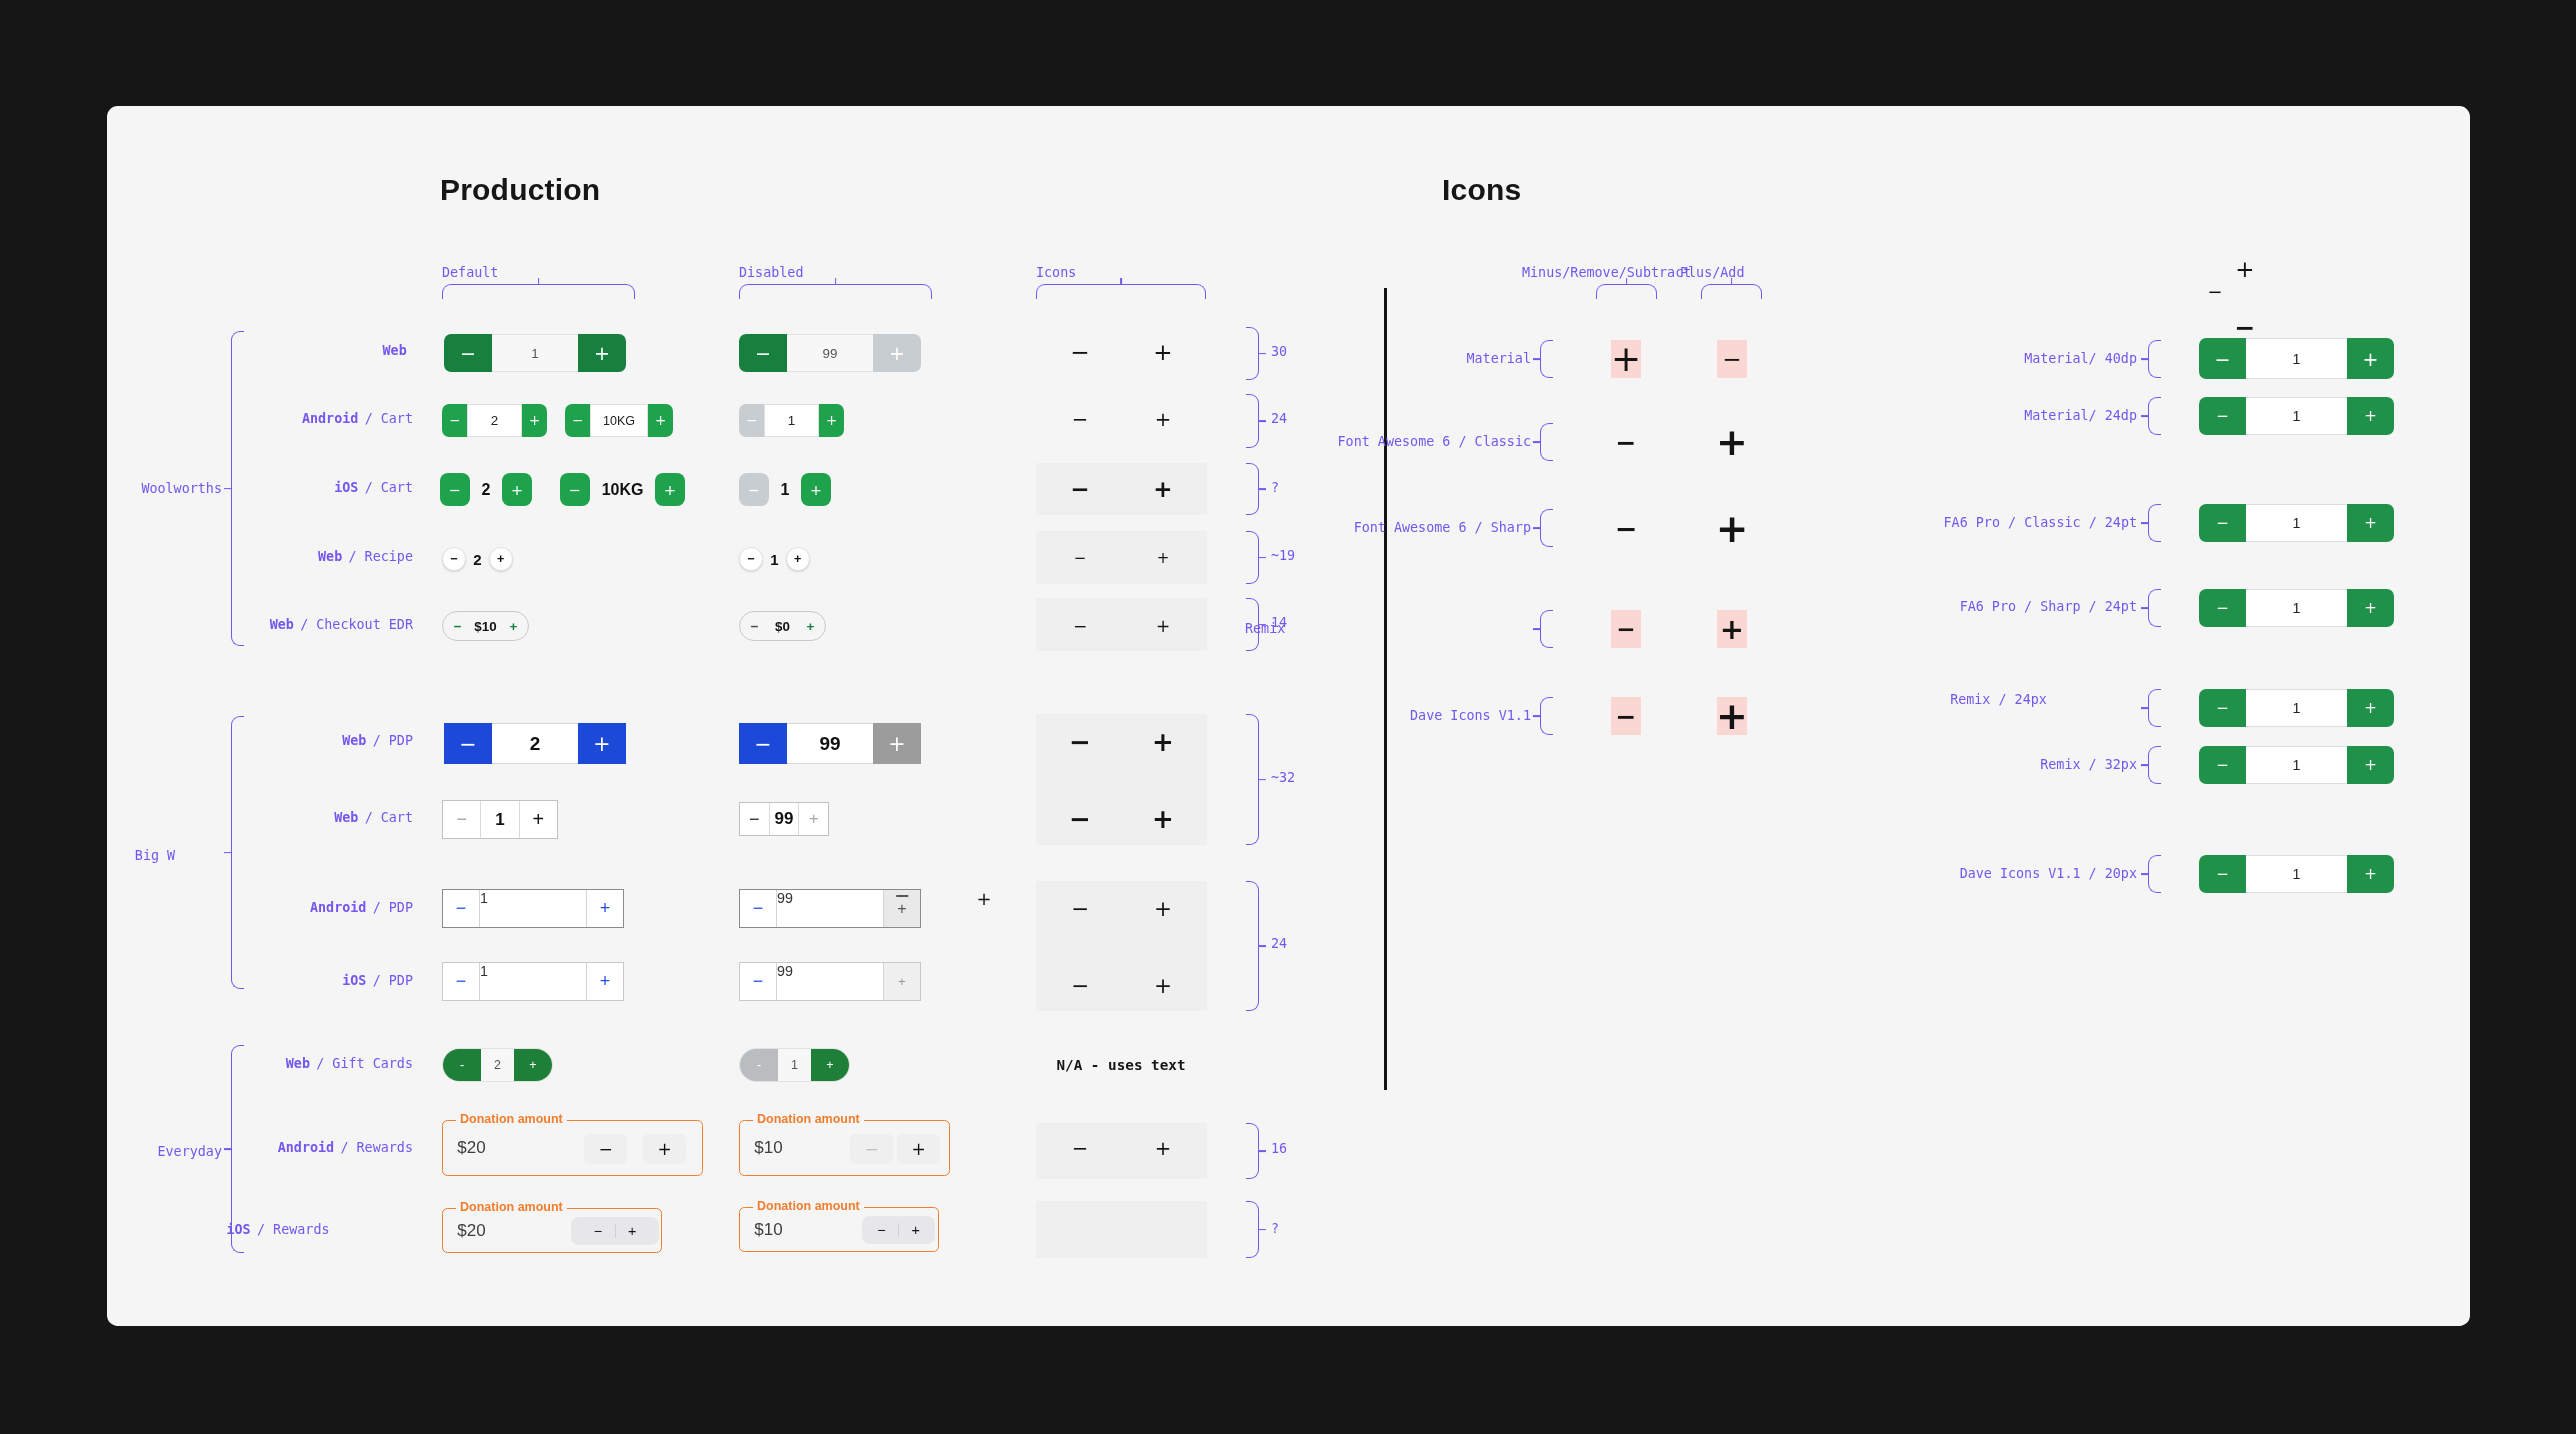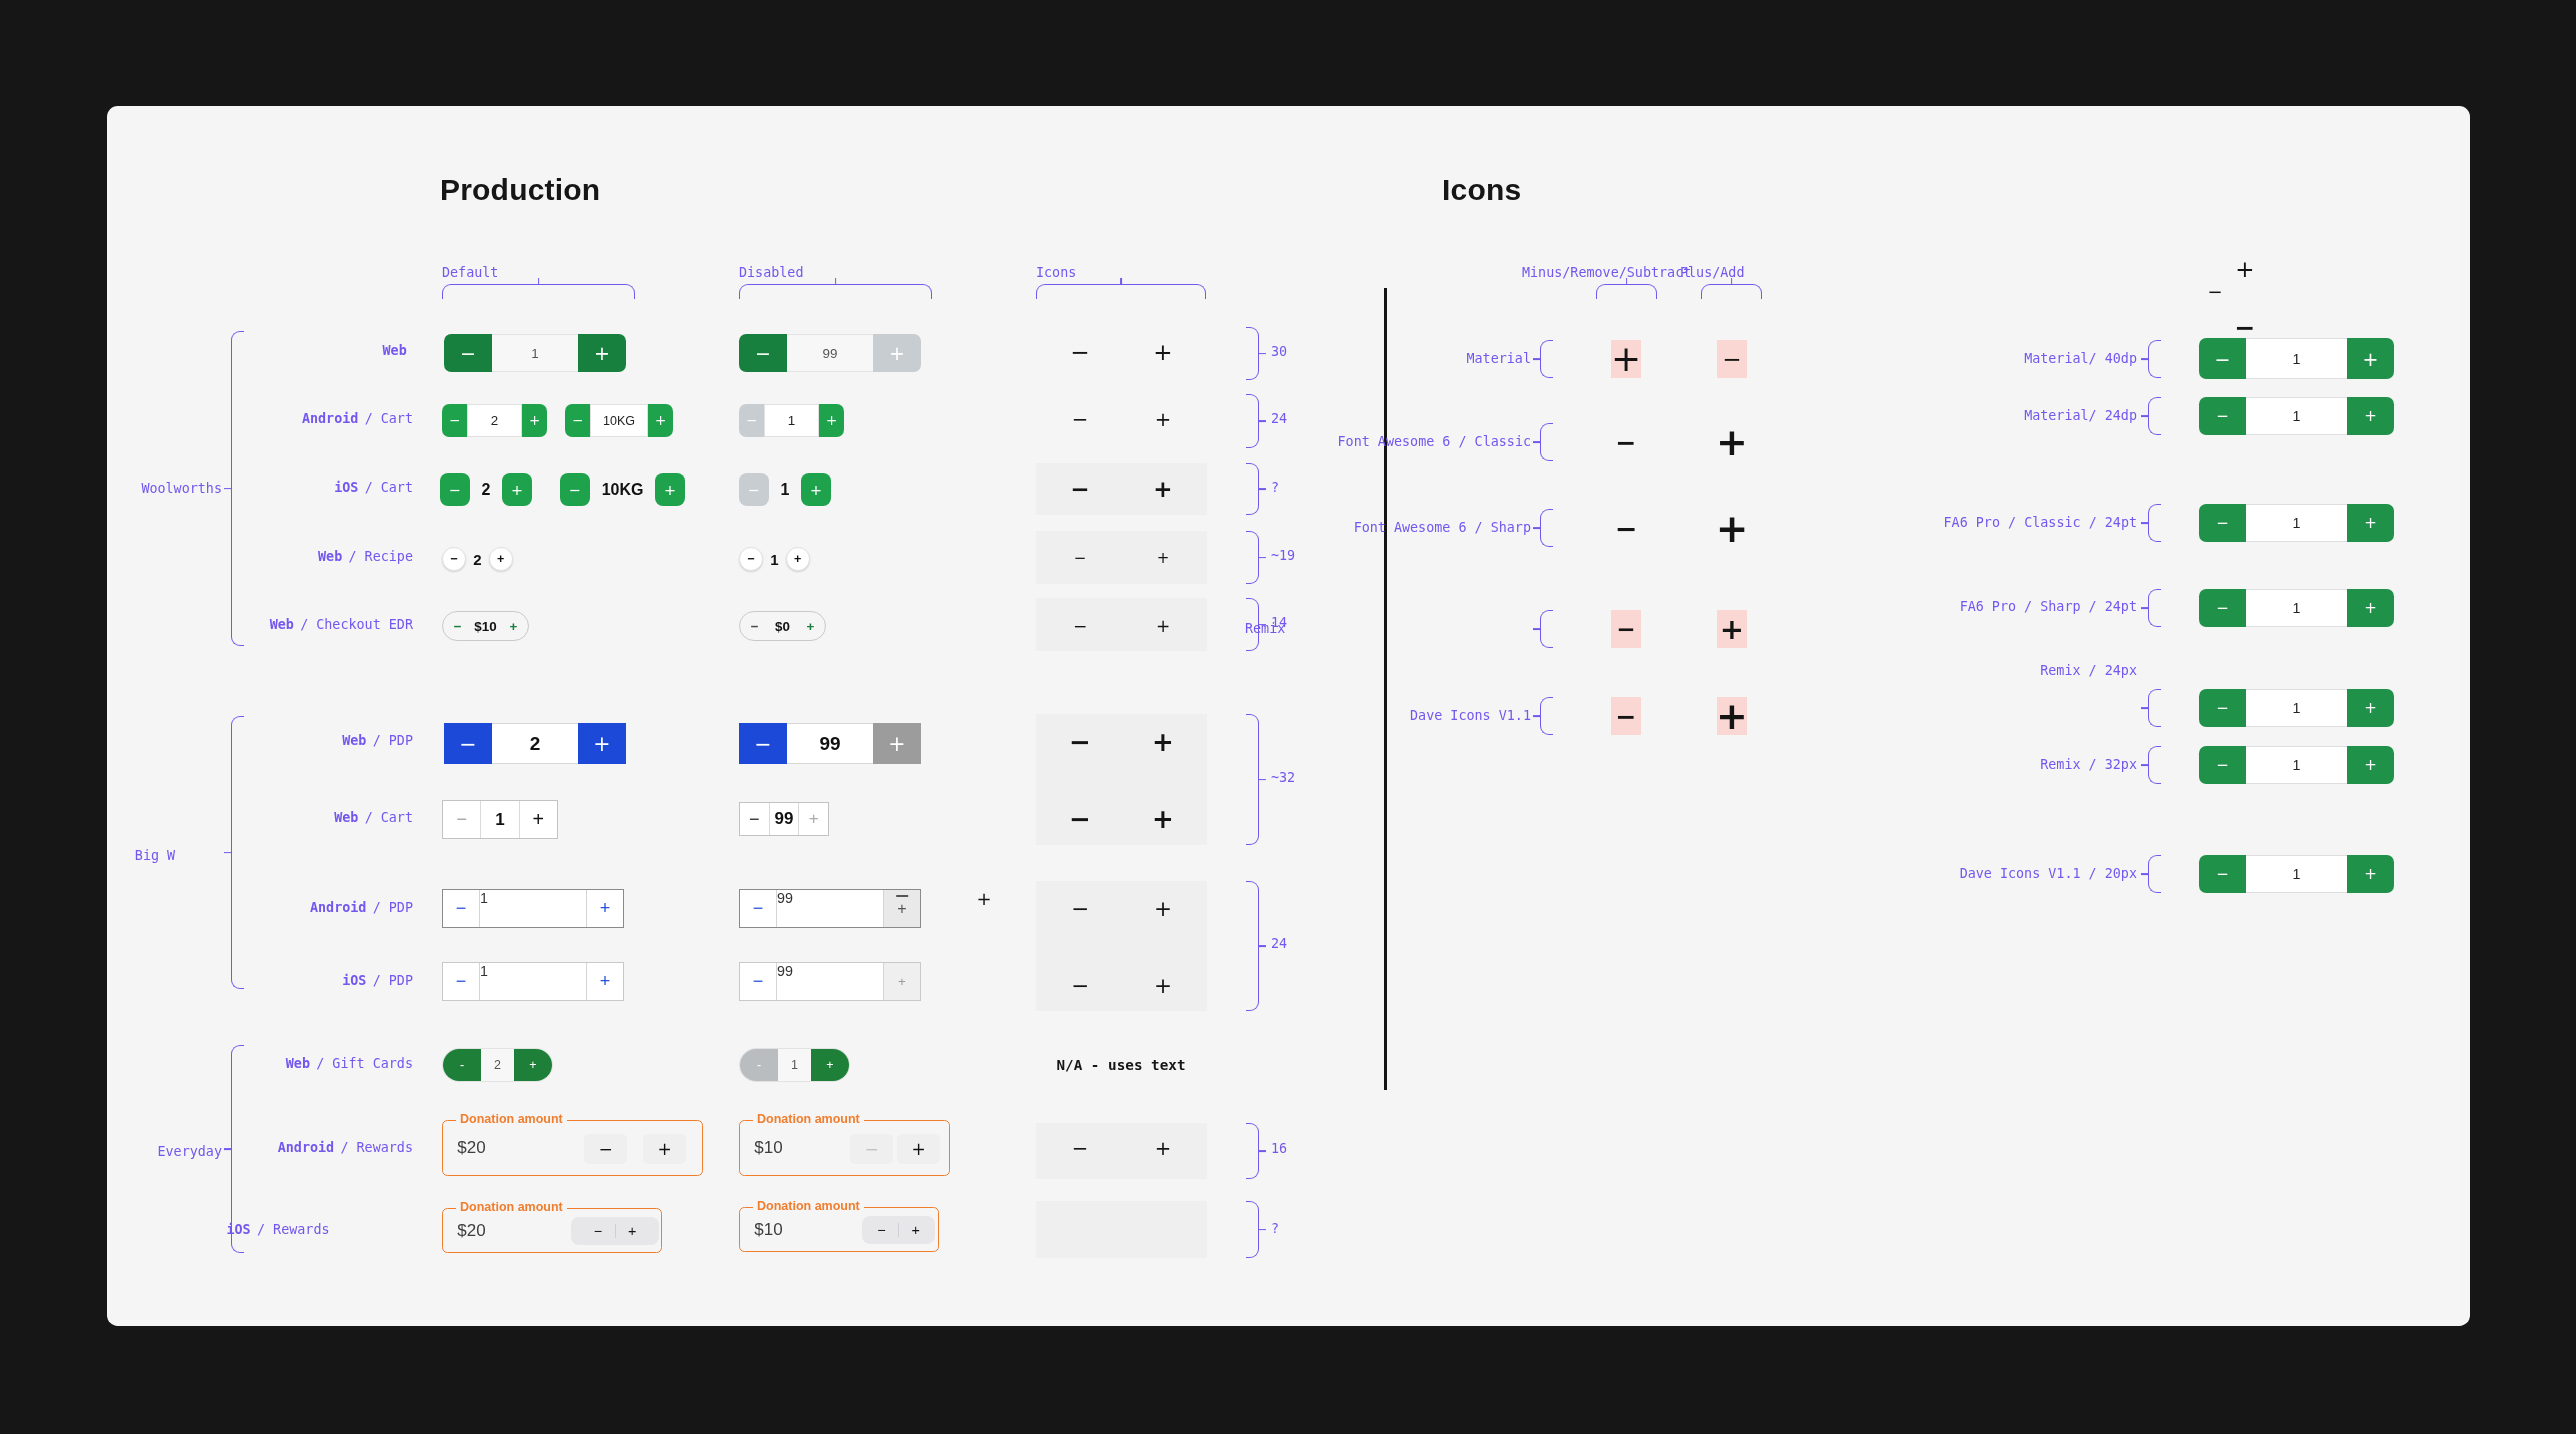--- a/index.html
+++ b/index.html
@@ -436,21 +436,21 @@
   </div>
 
   <div class="abs mono" style="left:1860px;top:599px;width:277px;text-align:right;">FA6 Pro / Sharp / 24pt</div>
   <div class="abs bk open-r" style="left:2148px;top:589px;height:38px;"></div>
   <div class="abs stp fr" style="left:2199px;top:589px;">
     <button class="cap cfr rL">−</button>
     <div class="mid">1</div>
     <button class="cap cfr rR">+</button>
   </div>
 
-  <div class="abs mono" style="left:1860px;top:663px;width:277px;text-align:right;">Remix / 24px</div>
+  <div class="abs mono" style="left:1860px;top:692px;width:277px;text-align:center;">Remix / 24px</div>
   <div class="abs bk open-r" style="left:2148px;top:689px;height:38px;"></div>
   <div class="abs stp fr" style="left:2199px;top:689px;">
     <button class="cap cfr rL">−</button>
     <div class="mid">1</div>
     <button class="cap cfr rR">+</button>
   </div>
 
   <div class="abs mono" style="left:1860px;top:757px;width:277px;text-align:right;">Remix / 32px</div>
   <div class="abs bk open-r" style="left:2148px;top:746px;height:38px;"></div>
   <div class="abs stp fr" style="left:2199px;top:746px;">

